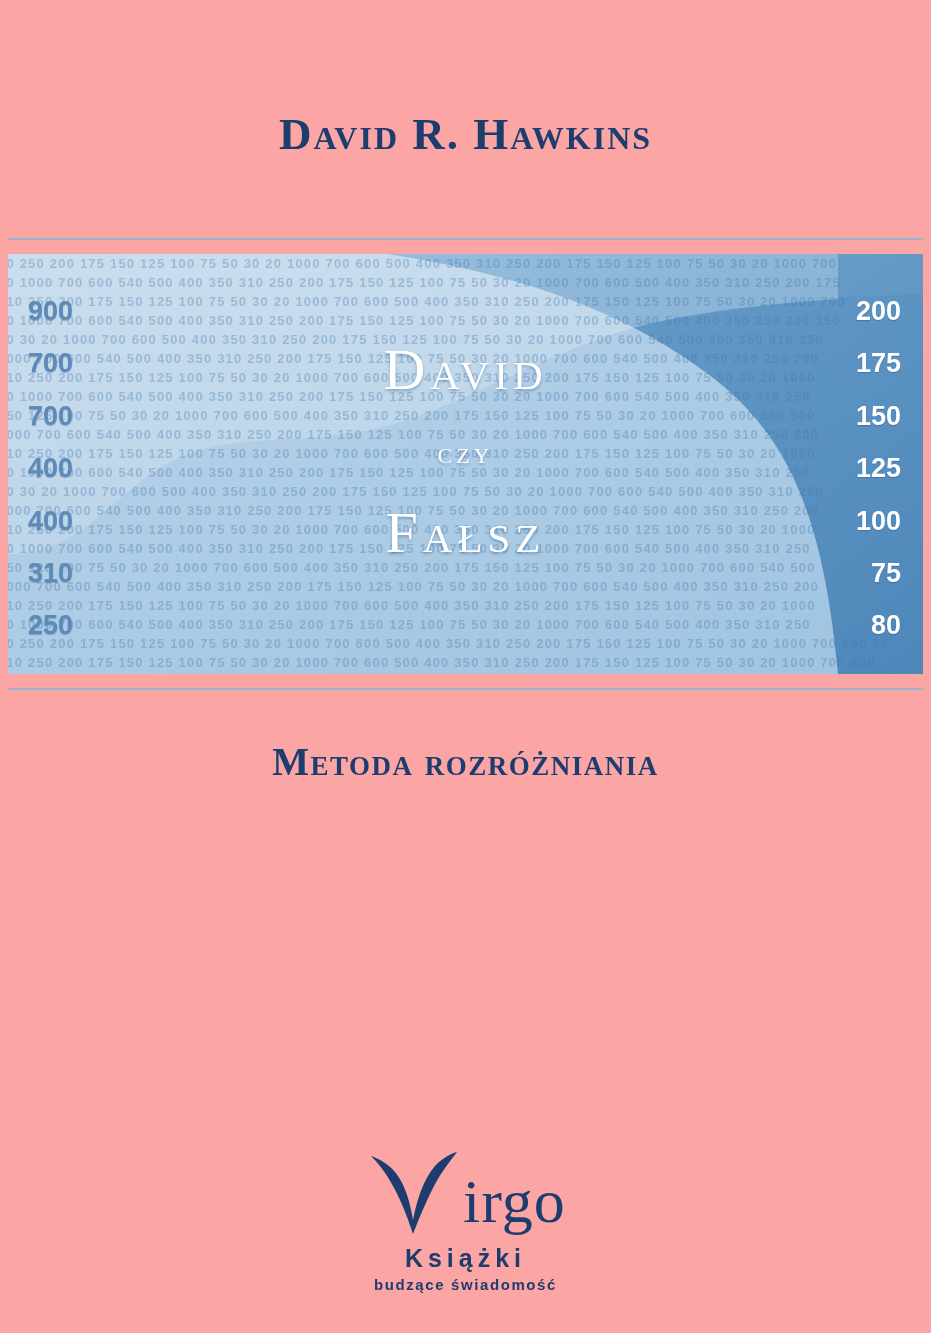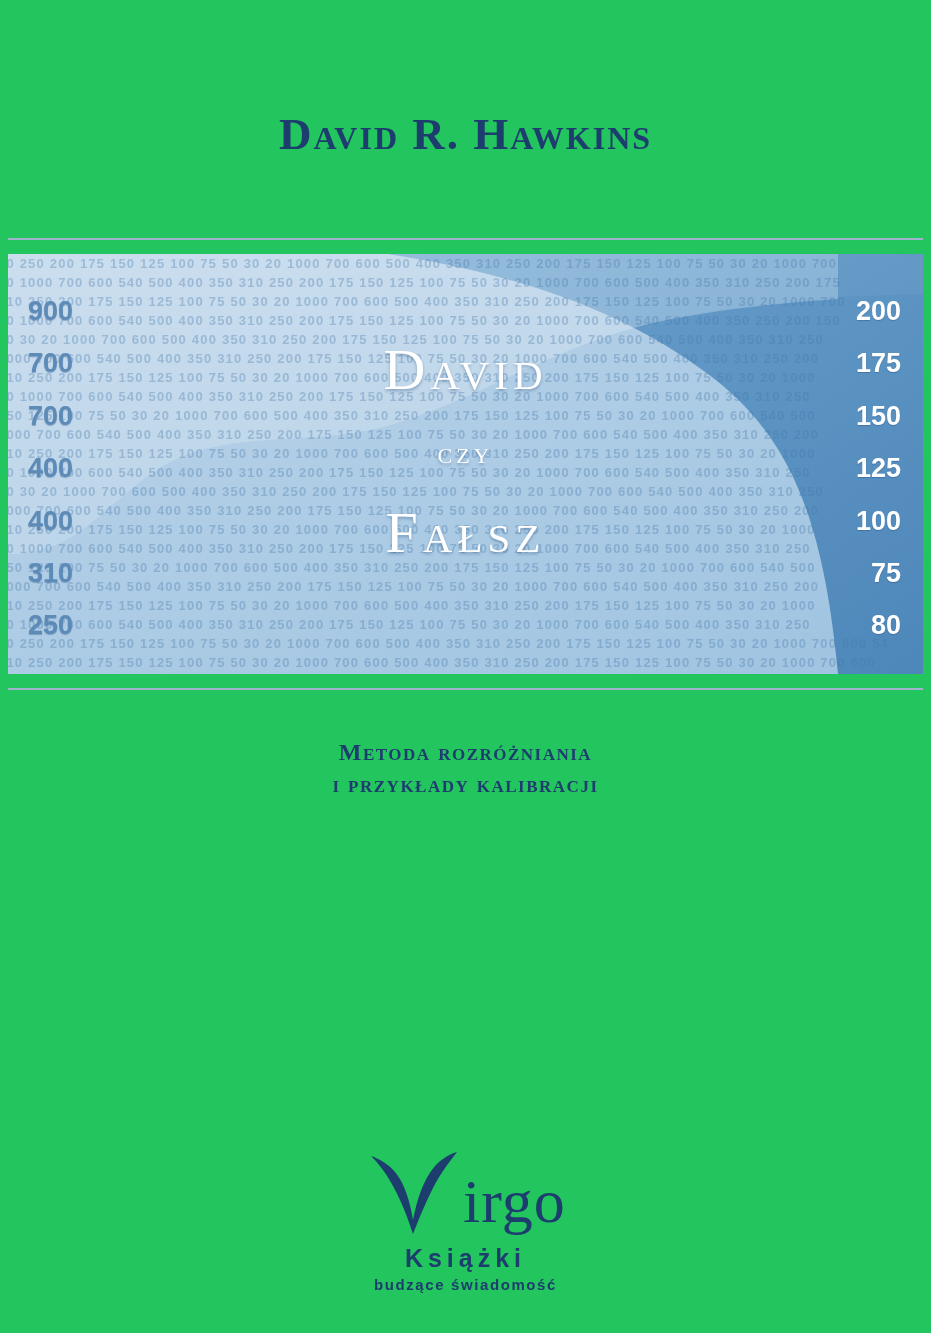--- a/index.html
+++ b/index.html
@@ -11,21 +11,21 @@
     width: 931px;
     height: 1333px;
     position: relative;
     font-family: "Liberation Serif", serif;
     overflow: hidden;
   }
 
   .cover {
     position: absolute;
     inset: 0;
-    background: #22c55e;
+    background: #fca5a5;
     display: flex;
     flex-direction: column;
     align-items: center;
   }
 
   
   .author {
     position: absolute;
     top: 108px;
     left: 0;
@@ -156,21 +156,21 @@
   
   .subtitle {
     position: absolute;
     top: 736px;
     left: 0;
     width: 100%;
     text-align: center;
     color: #1d3d6e;
     font-family: "Liberation Serif", serif;
     font-weight: 700;
-    font-size: 24px;
+    font-size: 39px;
     letter-spacing: 1.5px;
     line-height: 1.35;
     font-variant: small-caps;
   }
   .subtitle .line2 { display: block; }
 
   
   .publisher {
     position: absolute;
     bottom: 40px;
@@ -299,21 +299,20 @@
       <div class="band-titles">
         <div class="title-main">David</div>
         <div class="title-czy">czy</div>
         <div class="title-second">Fałsz</div>
       </div>
     </div>
   </div>
 
   <div class="subtitle">
     <span>Metoda rozróżniania</span>
-    <span class="line2">i przykłady kalibracji</span>
   </div>
 
   <div class="publisher">
     <div class="logo-row">
       <span class="logo-mark">
         <svg width="96" height="86" viewBox="0 0 96 86" xmlns="http://www.w3.org/2000/svg">
           <path d="M6 6 C 6 6, 20 10, 30 22 C 40 34, 45 52, 48 70 C 52 50, 58 30, 70 16 C 78 7, 88 3, 92 2 C 86 10, 76 22, 68 38 C 58 58, 52 74, 48 84 C 44 72, 38 54, 28 36 C 20 21, 12 12, 6 6 Z" fill="#1d3d6e"></path>
         </svg>
       </span>
       <span class="logo-word">irgo</span>

